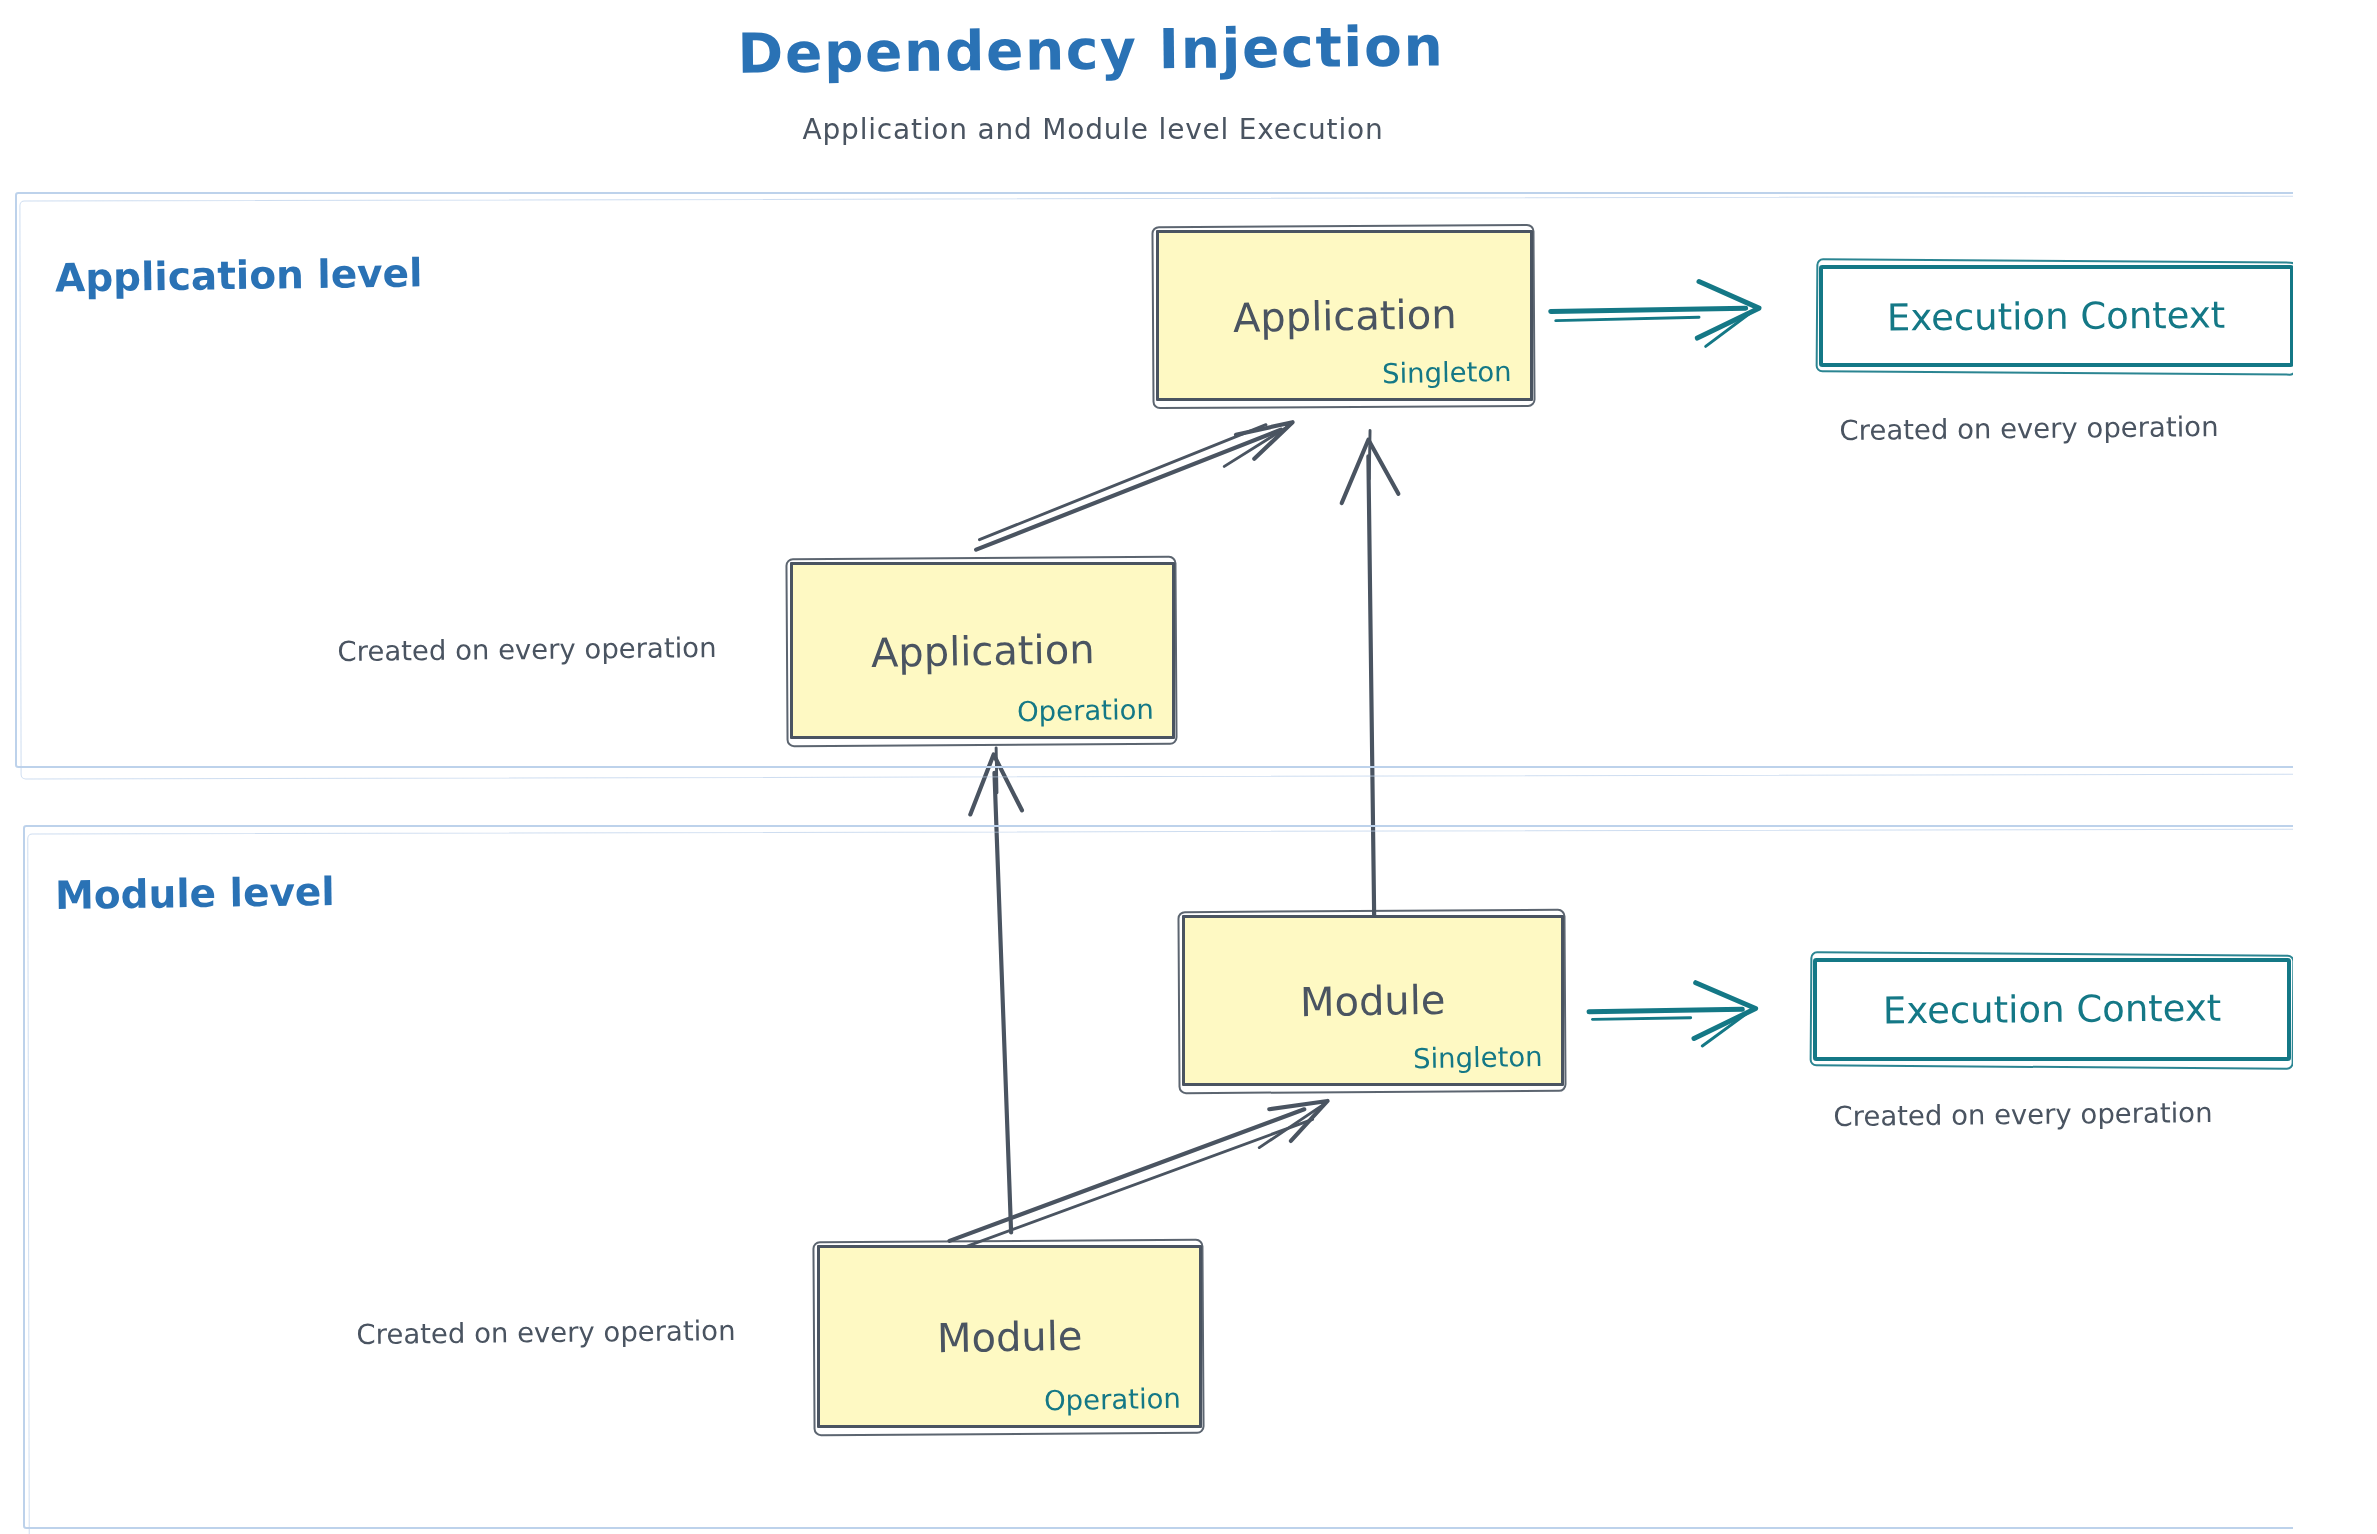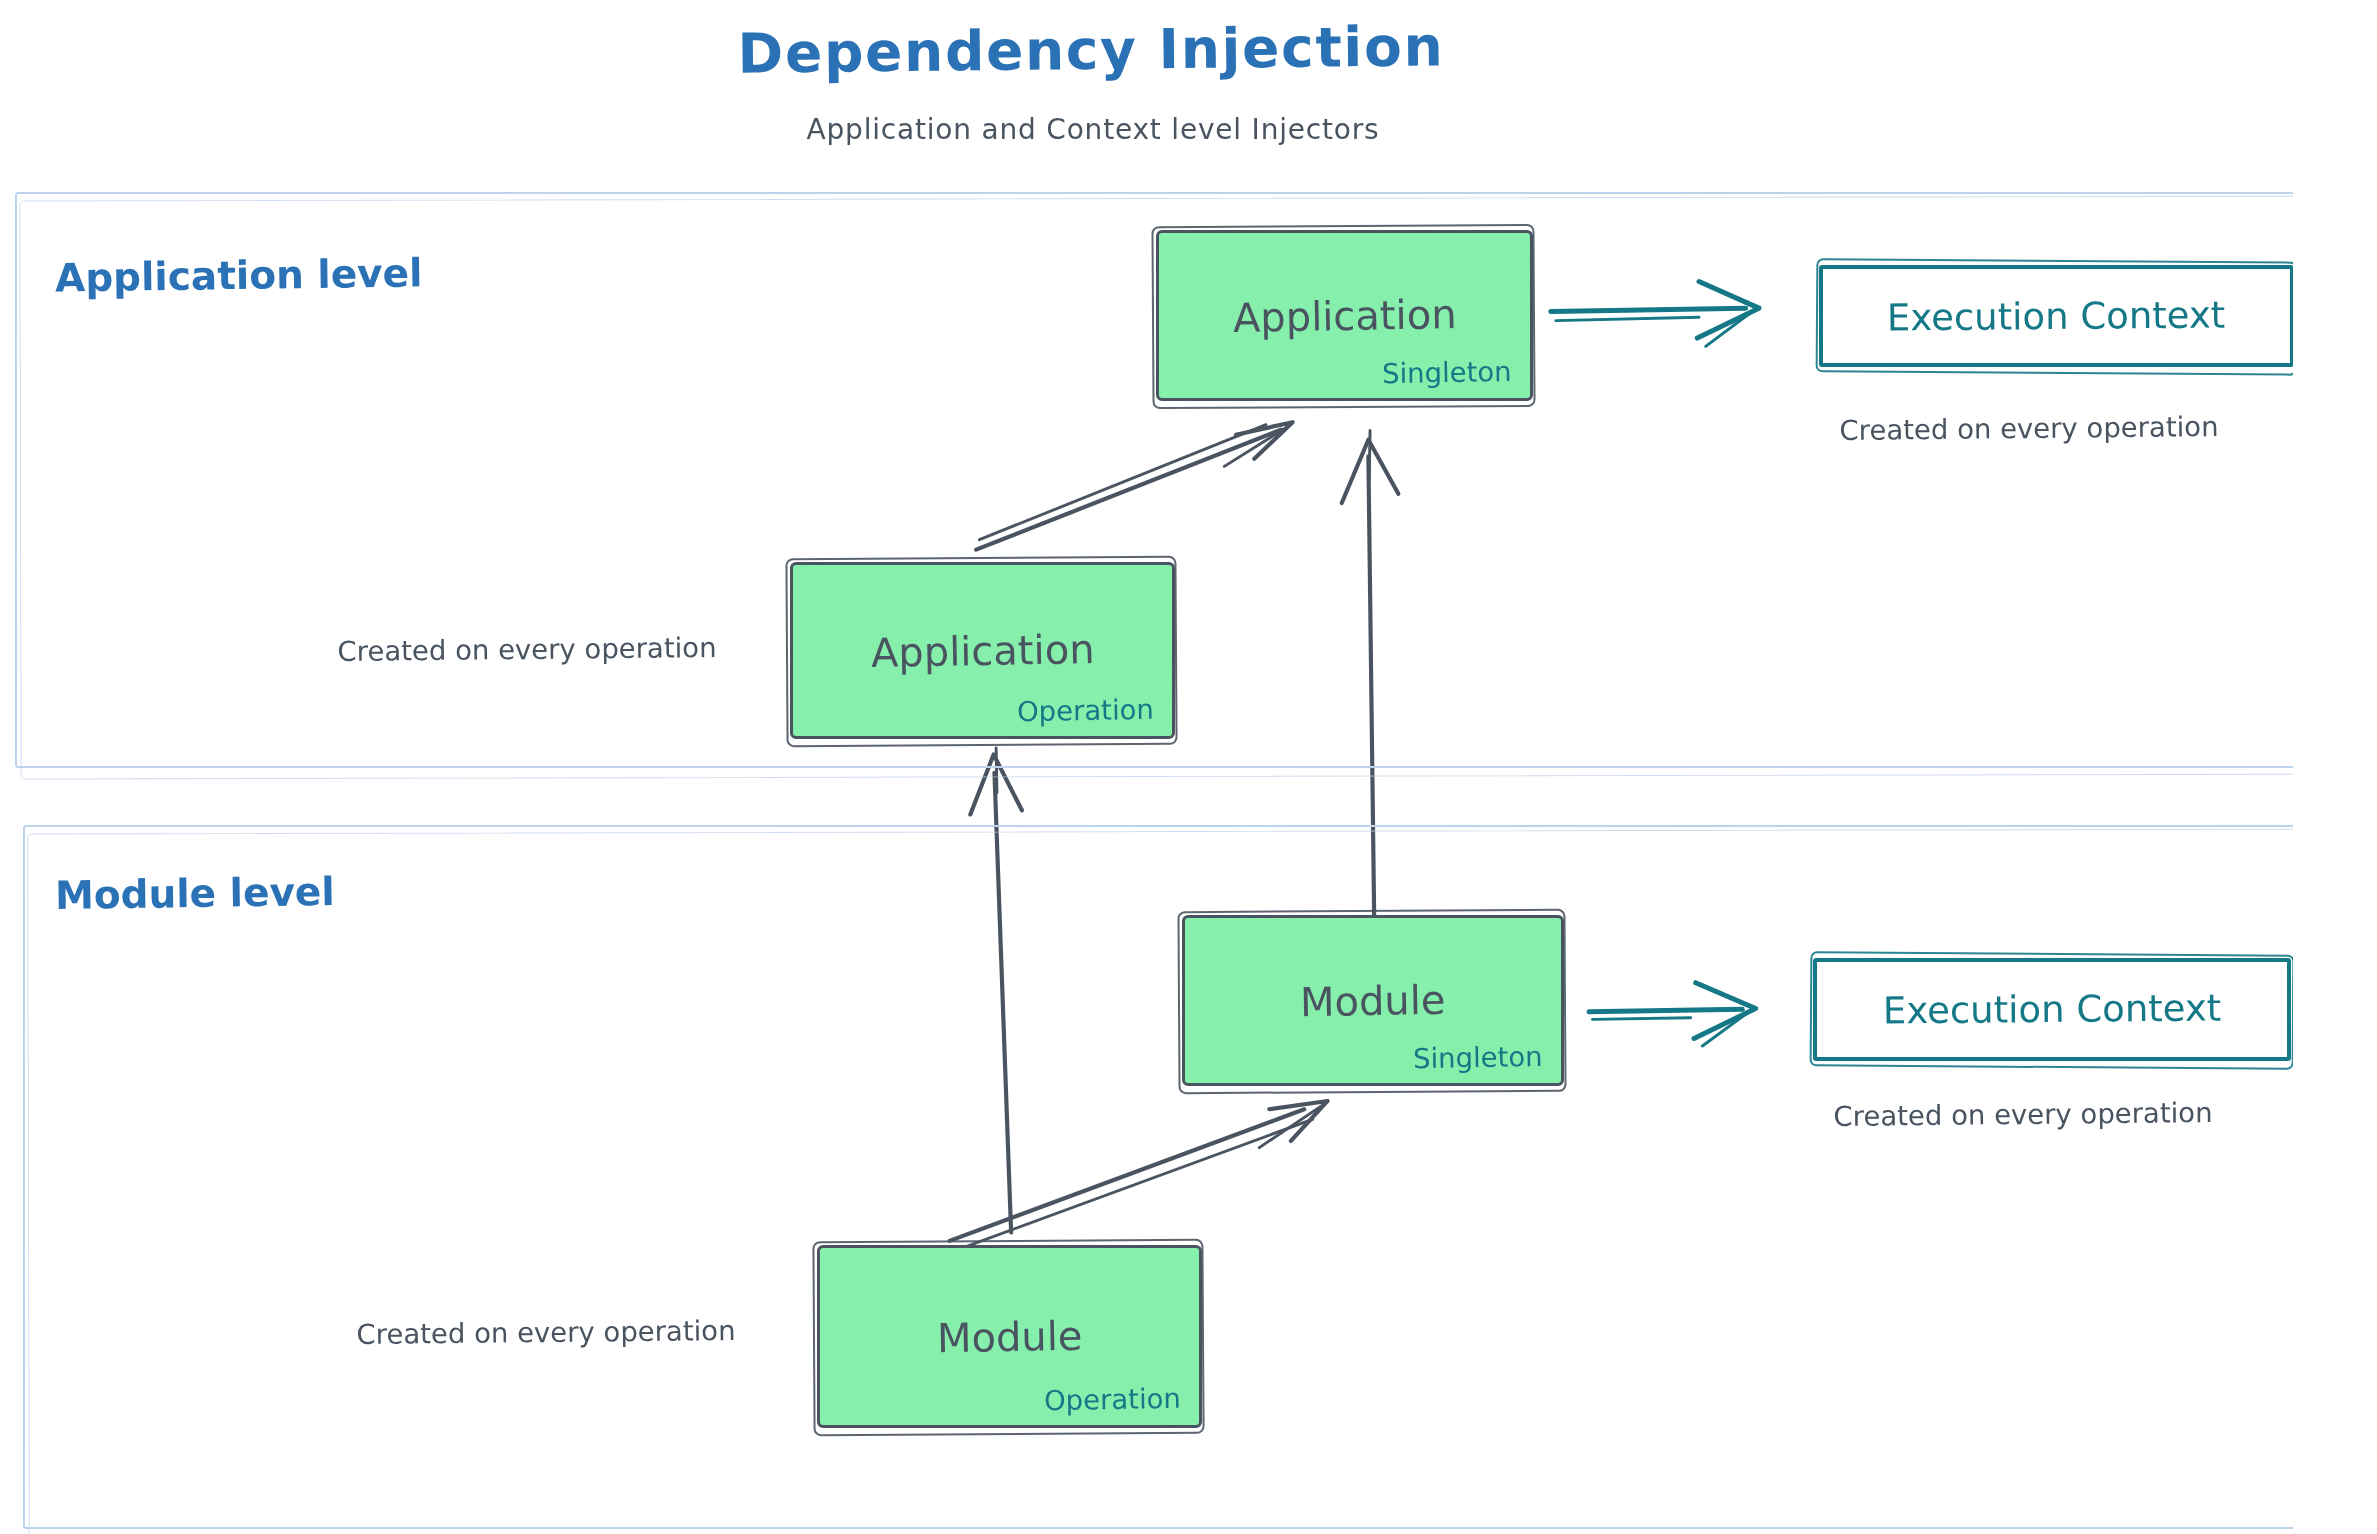--- a/index.html
+++ b/index.html
@@ -64,22 +64,22 @@
     transform: rotate(-0.8deg);
     white-space: nowrap;
   }
   .label-app    { left: 55px; top: 253px; }
   .label-module { left: 55px; top: 871px; }
 
   
   .node {
     position: absolute;
     border: 3.3px solid var(--slate);
-    border-radius: 6px;
-    background: #86efac;
+    border-radius: 1px;
+    background: #fef9c3;
     display: flex;
     align-items: center;
     justify-content: center;
   }
   .node::after {
     content: "";
     position: absolute;
     inset: -8.3px -5.8px -10px -6.7px;
     border: 2.5px solid var(--slate);
     border-radius: 7.5px;
@@ -203,21 +203,21 @@
 
     <g>
       <path class="stroke-teal" d="M 1908 1215 L 2092 1212"></path>
       <path class="stroke-teal-thin" d="M 1912 1224 L 2030 1222"></path>
       <path class="stroke-teal" d="M 2036 1180 L 2108 1211 L 2034 1247"></path>
       <path class="stroke-teal-thin" d="M 2044 1256 L 2100 1215"></path>
     </g>
   </svg>
 
   <div class="title">Dependency Injection</div>
-  <div class="subtitle">Application and Context level Injectors</div>
+  <div class="subtitle">Application and Module level Execution</div>
 
   <div class="frame frame-app"></div>
   <div class="section-label label-app">Application level</div>
 
   <div class="frame frame-module"></div>
   <div class="section-label label-module">Module level</div>
 
   <div class="node node-app-singleton">
     <div class="node-title">Application</div>
     <div class="node-tag">Singleton</div>

